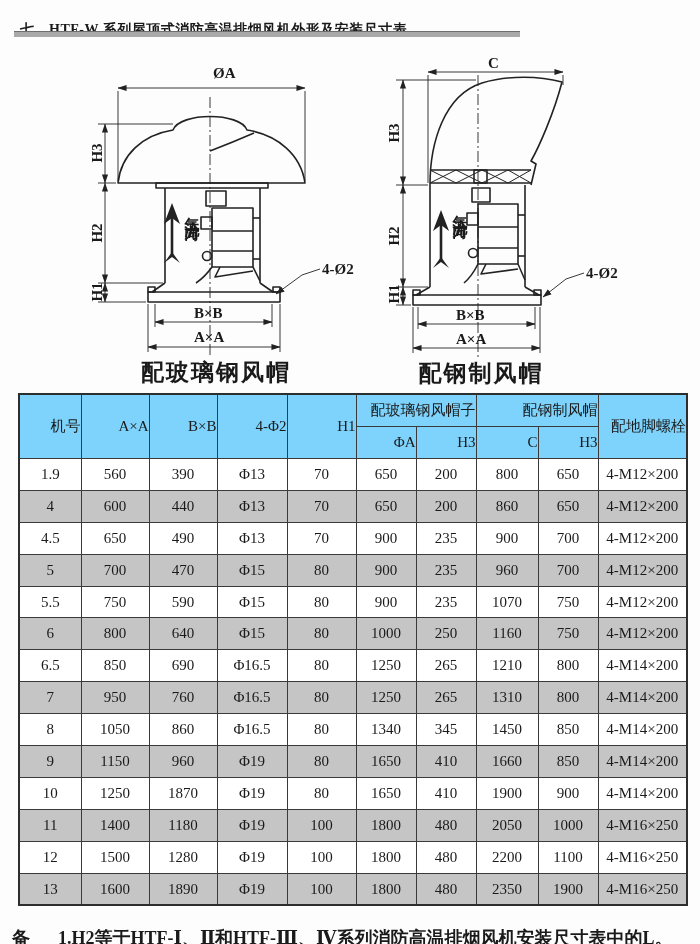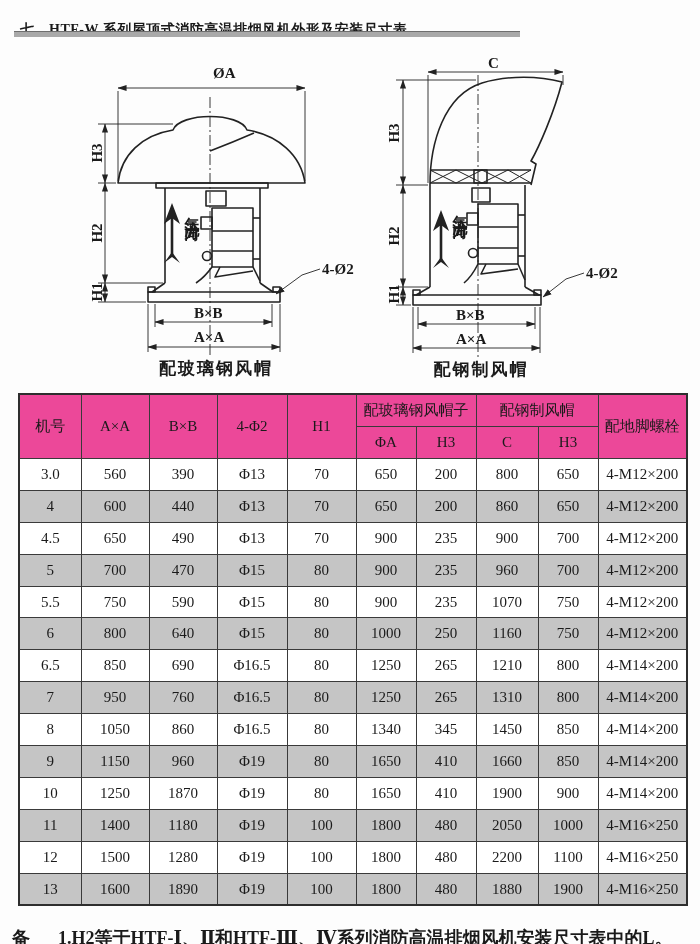--- a/index.html
+++ b/index.html
@@ -23,32 +23,32 @@
   .dlabel{
     position:absolute;font-weight:bold;font-size:15px;white-space:nowrap;
     line-height:16px;
   }
   .rot{transform:rotate(-90deg);transform-origin:center;width:30px;text-align:center;}
   .vtext{
     writing-mode:vertical-rl;text-orientation:upright;
     letter-spacing:3px;font-size:15px;height:84px;
   }
   .caption{
-    position:absolute;text-align:center;font-weight:bold;font-size:17px;letter-spacing:2px;
+    position:absolute;text-align:center;font-weight:bold;font-size:23px;letter-spacing:2px;
   }
   
   table.dims{
     position:absolute;top:393px;left:18px;width:668px;
     border-collapse:collapse;table-layout:fixed;
     border:2px solid #2e2e2e;font-size:15px;text-align:center;
   }
   table.dims th,table.dims td{
     border:1px solid #3a3a3a;padding:0;font-weight:normal;
   }
-  table.dims thead th{background:#ec4899;height:31px;}
+  table.dims thead th{background:#7dd3fc;height:31px;text-align:right;}
   table.dims tbody td{height:30.9px;background:#fff;}
   table.dims tbody tr:nth-child(even) td{background:#c5c5c5;}
   
   .notes{
     position:absolute;top:930px;left:12px;width:684px;display:flex;
     font-size:18px;font-weight:bold;line-height:16px;
   }
   .notes-label{flex:0 0 46px;}
   .notes-lines{flex:1;}
 </style>
@@ -218,21 +218,21 @@
     </tr>
     <tr>
       <th>ΦA</th>
       <th>H3</th>
       <th>C</th>
       <th>H3</th>
     </tr>
   </thead>
   <tbody>
       <tr>
-        <td>3.0</td>
+        <td>1.9</td>
         <td>560</td>
         <td>390</td>
         <td>Φ13</td>
         <td>70</td>
         <td>650</td>
         <td>200</td>
         <td>800</td>
         <td>650</td>
         <td>4-M12×200</td>
       </tr>
@@ -381,21 +381,21 @@
         <td>4-M16×250</td>
       </tr>
       <tr>
         <td>13</td>
         <td>1600</td>
         <td>1890</td>
         <td>Φ19</td>
         <td>100</td>
         <td>1800</td>
         <td>480</td>
-        <td>1880</td>
+        <td>2350</td>
         <td>1900</td>
         <td>4-M16×250</td>
       </tr>
     </tbody>
 </table>
 
 <div class="notes">
   <span class="notes-label">备注：</span>
   <div class="notes-lines">
     <div>1.H2等于HTF-Ⅰ、Ⅱ和HTF-Ⅲ、Ⅳ系列消防高温排烟风机安装尺寸表中的L。</div>

